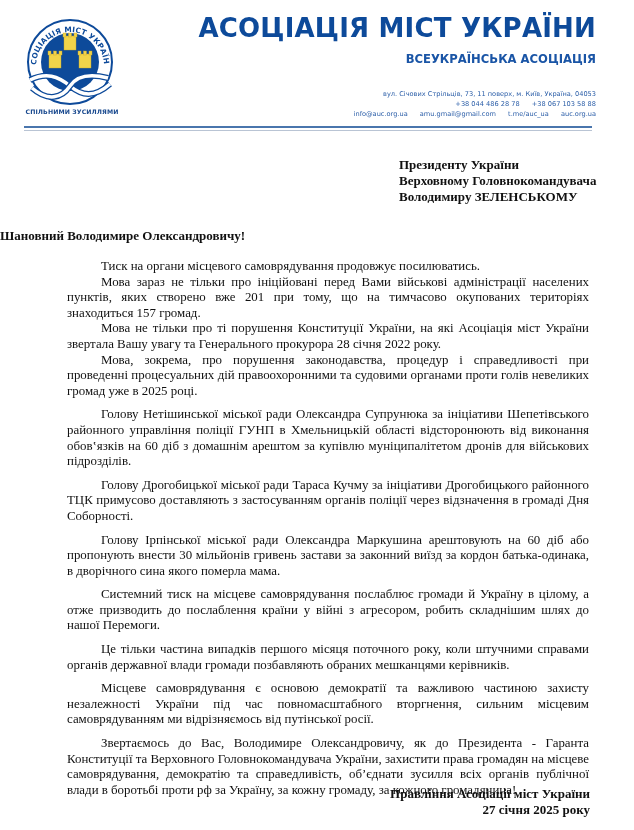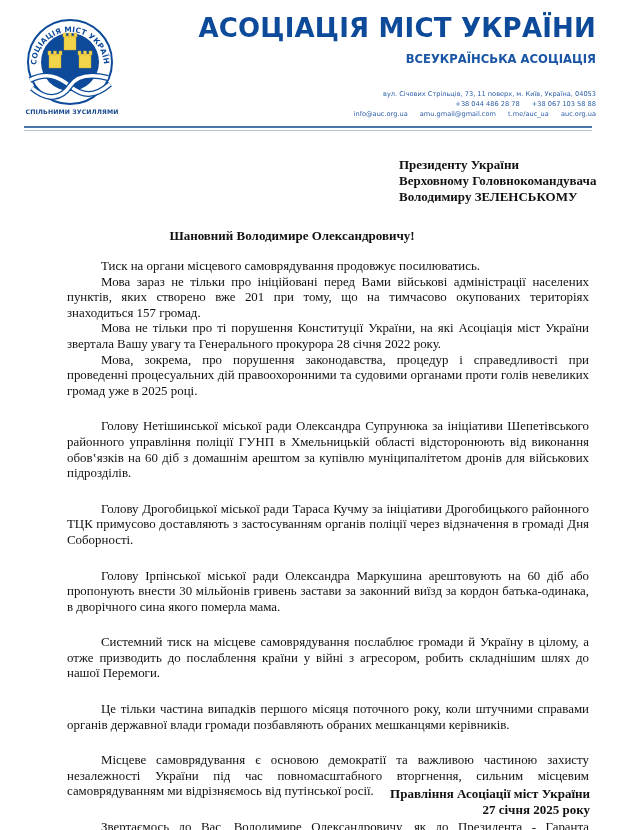--- a/index.html
+++ b/index.html
@@ -21,24 +21,24 @@
     .contact.c1 { top: 90px; }
     .contact.c2 { top: 100px; }
     .contact.c3 { top: 110px; }
     .contact span { margin-left: 10px; }
     .rule-thick { position: absolute; left: 24px; top: 126px; width: 568px; height: 2px; background: #4a76ad; }
     .rule-thin { position: absolute; left: 24px; top: 130px; width: 568px; height: 1px; background: #b9c4d4; }
 
     
     .serif { font-family: "Liberation Serif", serif; color: #111111; }
     .addressee { position: absolute; left: 399px; top: 157px; font-weight: bold; font-size: 13px; line-height: 16px; }
-    .salutation { position: absolute; left: 0; top: 228px; width: 584px; text-align: center; font-weight: bold; font-size: 13px; line-height: 16px; }
+    .salutation { position: absolute; left: 0; top: 228px; width: 584px; text-align: left; font-weight: bold; font-size: 13px; line-height: 16px; }
     .body { position: absolute; left: 67px; top: 259px; width: 522px; font-size: 12.9px; line-height: 15.6px; }
     .body p { margin: 0; text-indent: 34px; text-align: justify; }
-    .body p.gap { margin-top: 20px; }
+    .body p.gap { margin-top: 8px; }
     .signature { position: absolute; right: 44px; top: 786px; text-align: right; font-weight: bold; font-size: 13px; line-height: 16px; }
   </style>
 </head>
 <body>
 
 <div class="page">
 
   <svg class="logo" viewBox="0 0 96 108" xmlns="http://www.w3.org/2000/svg">
     <defs>
       <path id="ringArc" d="M14,52 A34,34 0 1,1 82,52"></path>

